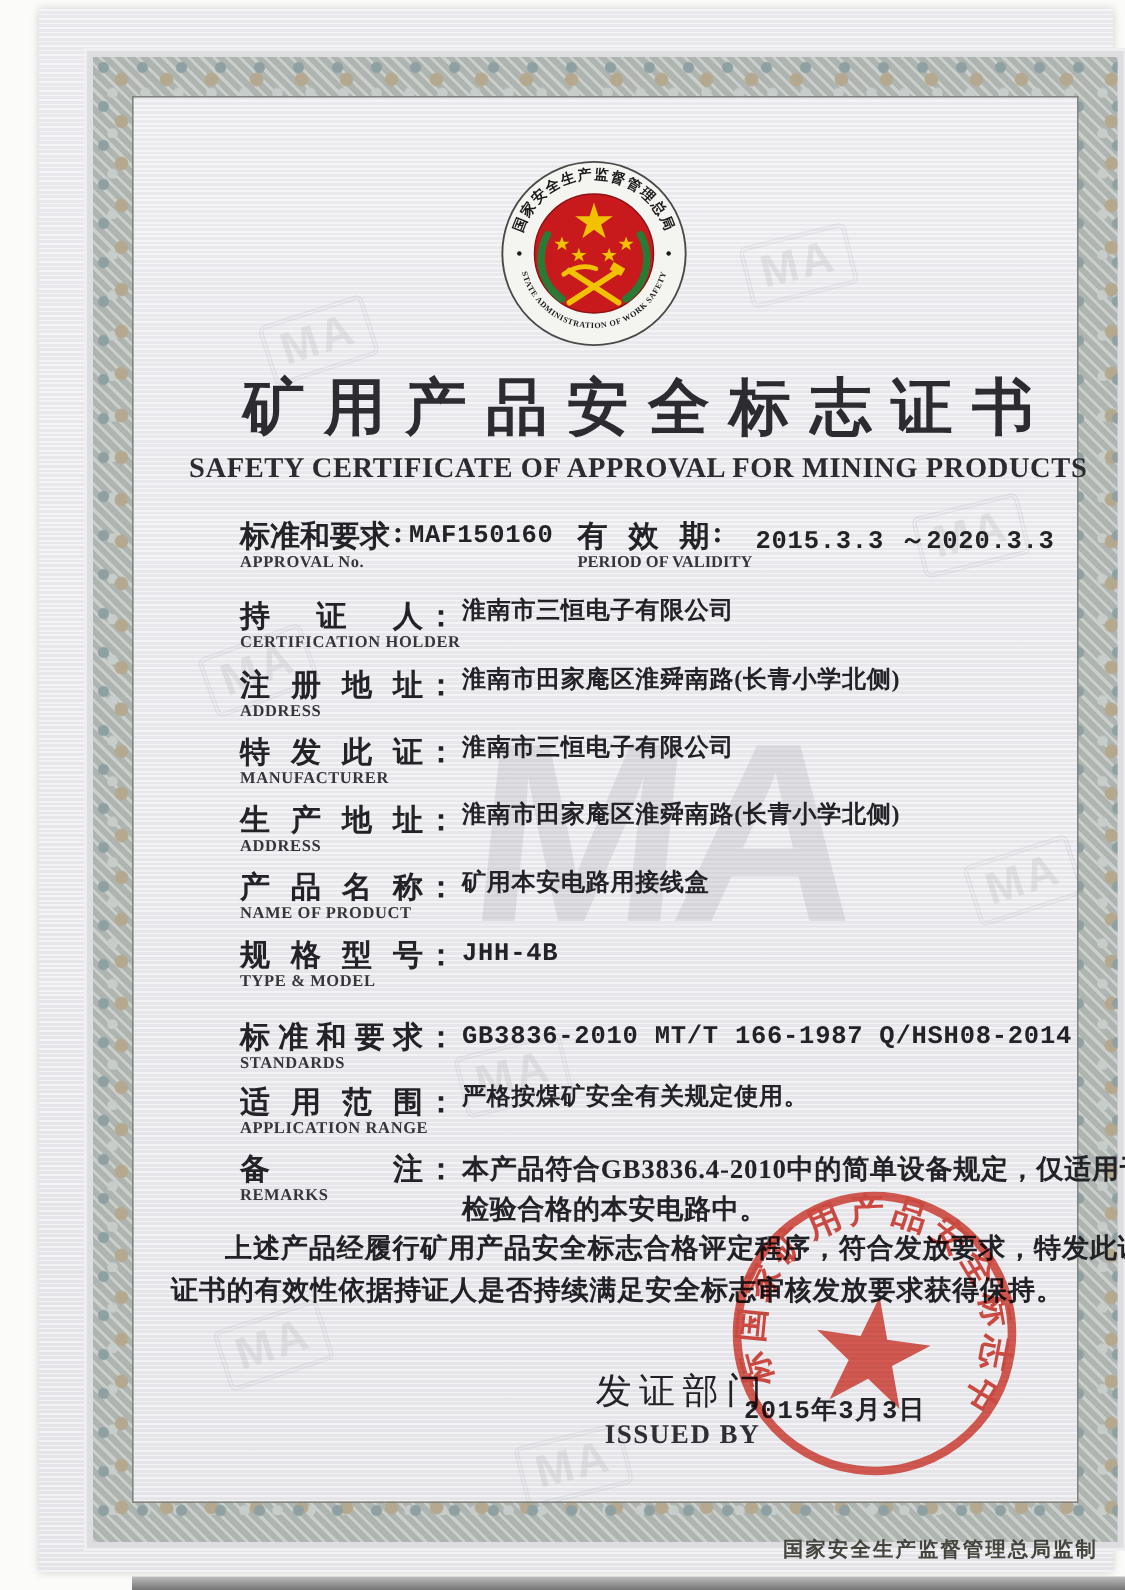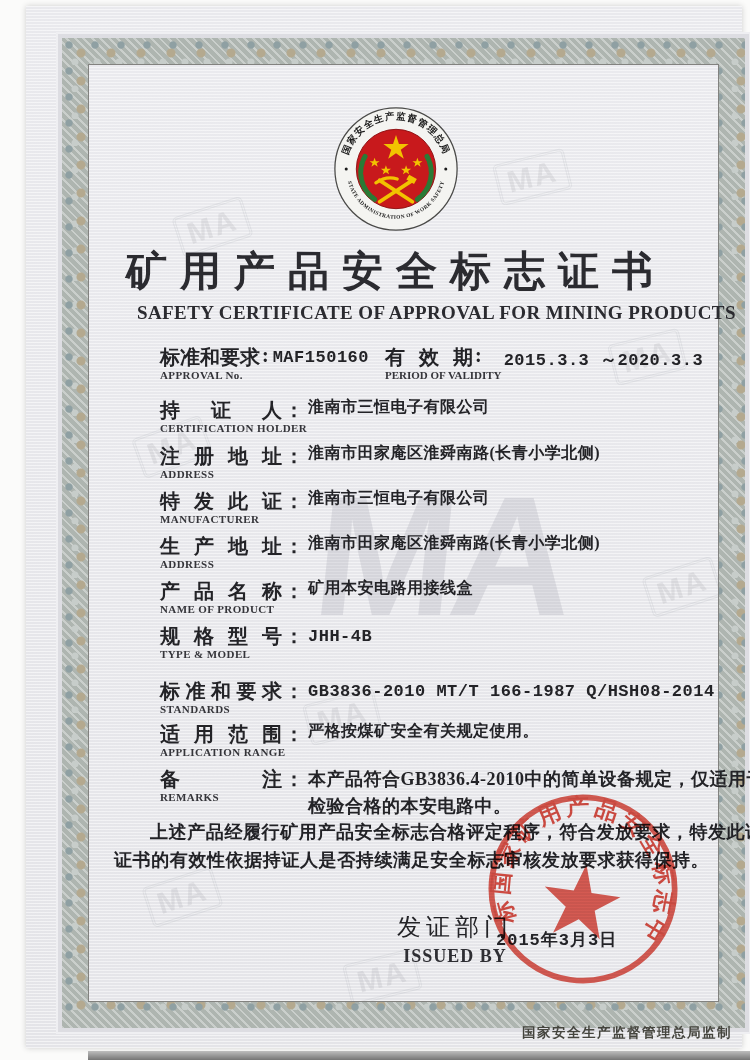--- a/index.html
+++ b/index.html
@@ -29,24 +29,24 @@
   
   .wm{position:absolute;font-family:"Liberation Sans","DejaVu Sans",sans-serif;
       font-weight:bold;font-size:30px;letter-spacing:2px;color:rgba(125,128,138,.14);
       border:3px double rgba(125,128,138,.12);border-radius:5px;padding:1px 8px;}
   .wm-big{position:absolute;left:290px;top:452px;font-family:"Liberation Sans","DejaVu Sans",sans-serif;
       font-weight:bold;font-size:170px;color:rgba(150,152,162,.22);letter-spacing:-6px;
       transform:skewX(-6deg);border:none;padding:0;}
   
   .emblem{position:absolute;left:307px;top:100px;width:126px;height:126px;}
   
-  .title{position:absolute;left:100px;top:238px;width:576px;text-align:left;
+  .title{position:absolute;left:100px;top:238px;width:576px;text-align:right;
          font-size:41px;font-weight:bold;letter-spacing:13px;color:#2b2b30;white-space:nowrap;}
   .subtitle{position:absolute;left:100px;top:296px;width:576px;text-align:center;
-         font-size:19px;font-weight:bold;letter-spacing:.4px;color:#2b2b30;white-space:nowrap;margin-left:11px;}
+         font-size:19px;font-weight:bold;letter-spacing:.4px;color:#2b2b30;white-space:nowrap;}
   
   .row{position:absolute;left:134px;white-space:nowrap;}
   .lab{display:inline-block;font-size:20px;font-weight:bold;text-align:justify;text-align-last:justify;
        vertical-align:top;}
   .w122{width:122px;} .w92{width:88px;}
   .colon{font-size:20px;font-weight:bold;padding:0 4px 0 2px;}
   .val{display:inline-block;font-size:16px;font-weight:600;vertical-align:top;letter-spacing:.5px;}
   .val .vline{line-height:27px;}
   .mono{font-family:"Liberation Mono","DejaVu Sans Mono",monospace;font-weight:bold;font-size:17px;
         letter-spacing:.5px;position:relative;top:4px;}

